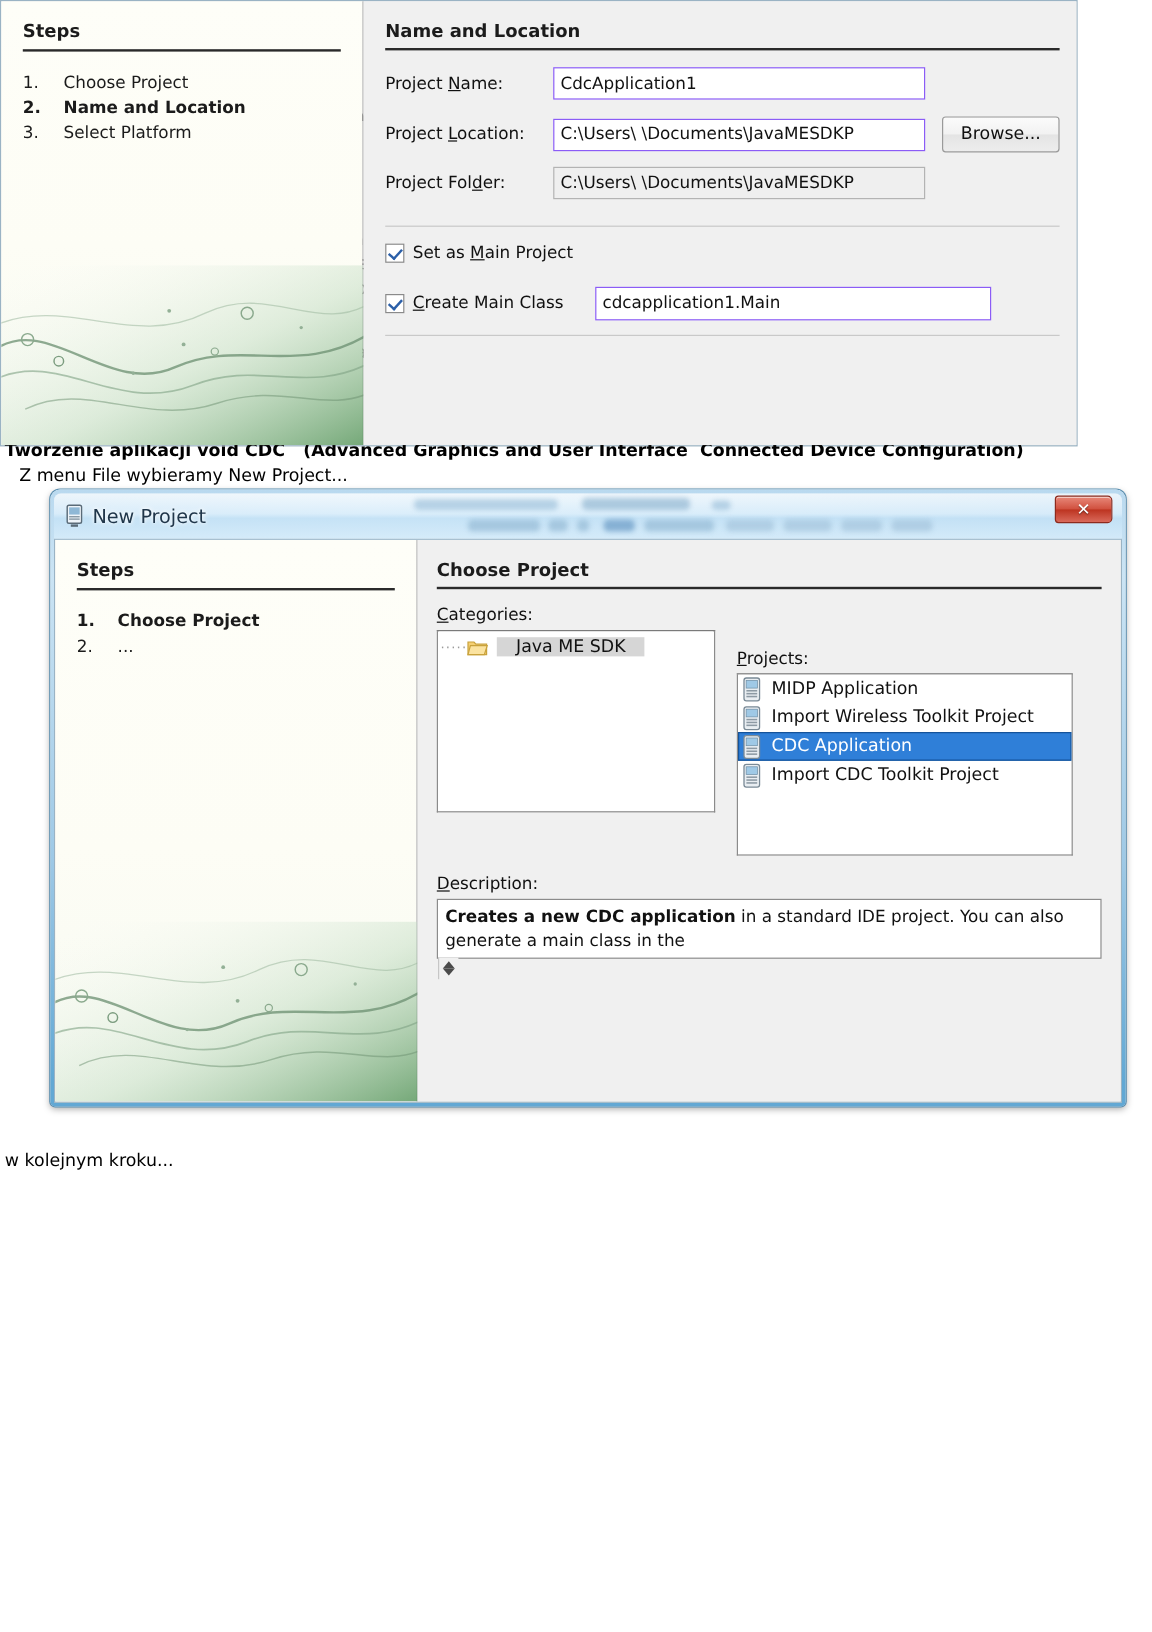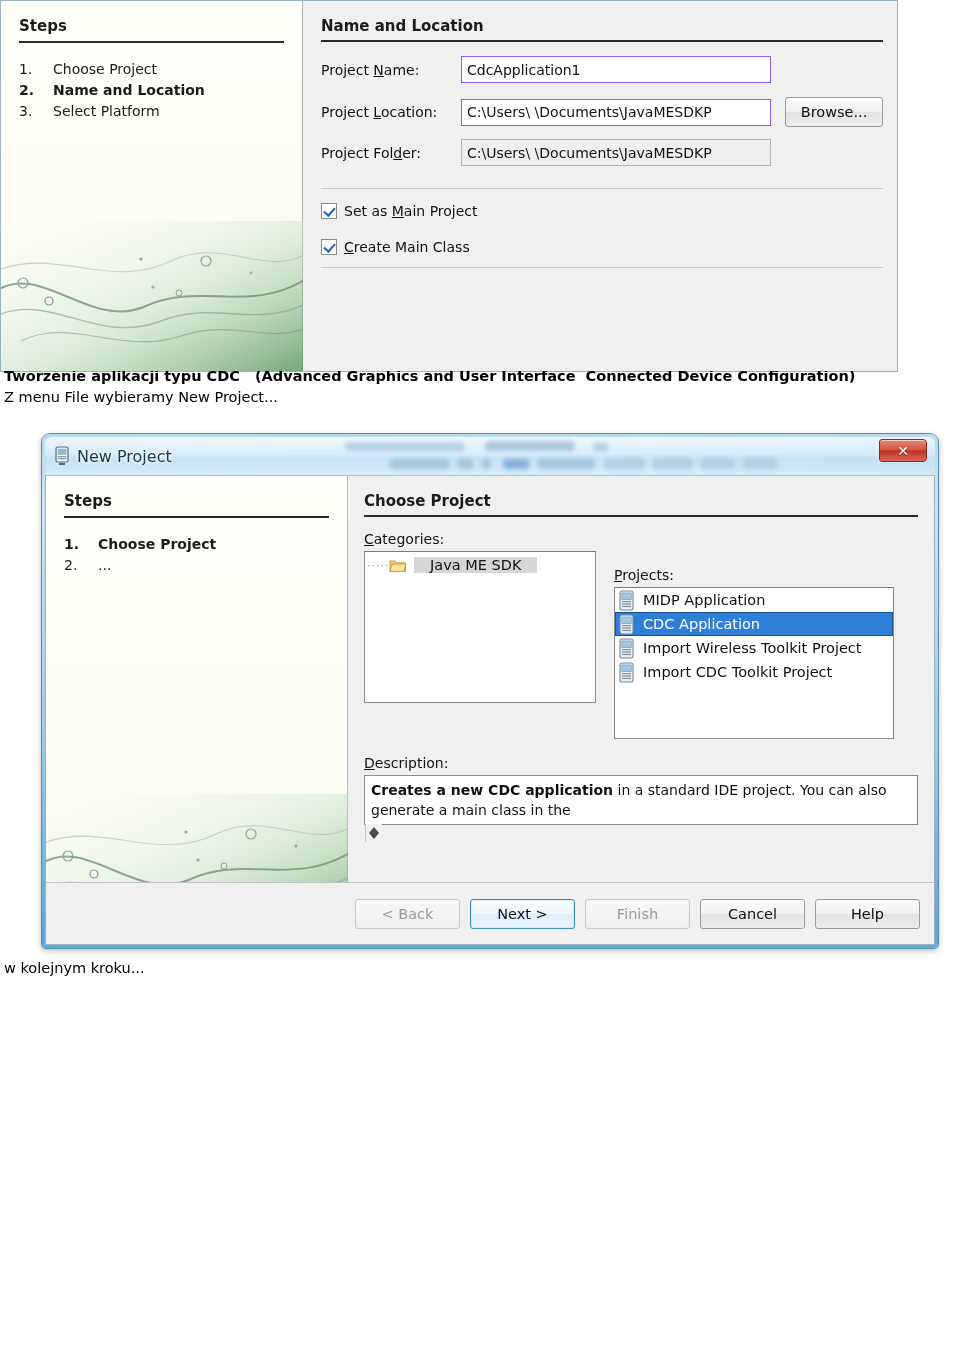--- a/index.html
+++ b/index.html
@@ -20,21 +20,21 @@
   .para-b { font-size:15px; font-weight:bold; }
 
   
   .dialog {
     position:absolute;
     background:#f0f0f0;
   }
 
   
   #dlg-choose {
-    left:42px; top:434px; width:896px; height:514px;
+    left:42px; top:408px; width:896px; height:514px;
     border-radius:8px 8px 4px 4px;
     padding:3px;
     background:
       linear-gradient(180deg,#b9d9ef 0%,#cbe4f4 14%,#9ec9e6 60%,#62a8d4 96%);
     box-shadow:0 0 0 1px #5b8fb0, 0 2px 6px rgba(0,0,0,.35);
   }
   #dlg-choose .titlebar {
     height:38px;
     border-radius:6px 6px 0 0;
     background:
@@ -178,22 +178,22 @@
 <div class="doc-text code-line" style="left:8px; top:65px;">  }</div>
 <div class="doc-text code-line" style="left:8px; top:89px;">  public void destroyApp(boolean unconditional) {</div>
 <div class="doc-text code-line" style="left:8px; top:107px;">  }</div>
 <div class="doc-text code-line" style="left:4px; top:124px;">}</div>
 
 <div class="doc-text para" style="left:4px; top:150px;">Uruchamiamy.</div>
 <div class="doc-text para-b" style="left:4px; top:190px;">Instalacja aplikacji w urządzeniu za pomocą interfejsu OTA (Over The Net)</div>
 <div class="doc-text para" style="left:4px; top:212px;">Wybieramy z menu Run-&gt; Run Main Project via OTA</div>
 <div class="doc-text para" style="left:4px; top:233px;">następnie w urządzeniu postępujemy zgodnie z wyświetlanymi instrukcjami.</div>
 <div class="doc-text para" style="left:4px; top:286px;">Przetestować uruchamianie napisanych aplikacji w różnych emulatorach.</div>
-<div class="doc-text para-b" style="left:4px; top:368px; font-size:14.5px;">Tworzenie aplikacji typu CDC   (Advanced Graphics and User Interface  Connected Device Configuration)</div>
-<div class="doc-text para" style="left:4px; top:389px;">Z menu File wybieramy New Project...</div>
+<div class="doc-text para-b" style="left:4px; top:368px; font-size:14.5px;">Tworzenie aplikacji void CDC   (Advanced Graphics and User Interface  Connected Device Configuration)</div>
+<div class="doc-text para" style="left:16px; top:389px;">Z menu File wybieramy New Project...</div>
 <div class="doc-text para" style="left:4px; top:960px;">w kolejnym kroku...</div>
 
 <div class="dialog" id="dlg-choose">
 
   <div class="titlebar">
 
     <div class="glass-smudge" style="left:300px; top:5px; width:120px; height:9px; background:#8fb7d4;"></div>
     <div class="glass-smudge" style="left:440px; top:4px; width:90px; height:10px; background:#7fa9c8;"></div>
     <div class="glass-smudge" style="left:548px; top:6px; width:16px; height:8px; background:#8fb7d4;"></div>
     <div class="glass-smudge" style="left:345px; top:22px; width:60px; height:10px; background:#88b0cd;"></div>
@@ -289,20 +289,32 @@
               <span class="dev-ico">
                 <svg width="15" height="21" viewBox="0 0 15 21">
                   <rect x="1" y="1" width="13" height="19" rx="2" fill="#e9eef2" stroke="#7a8a96" stroke-width="1.1"></rect>
                   <rect x="2.8" y="3" width="9.4" height="6.4" fill="#9fc9e6" stroke="#6f8fa6" stroke-width=".6"></rect>
                   <rect x="3" y="11" width="9" height="1.3" fill="#8d9aa4"></rect>
                   <rect x="3" y="13.4" width="9" height="1.3" fill="#8d9aa4"></rect>
                   <rect x="3" y="15.8" width="9" height="1.3" fill="#8d9aa4"></rect>
                 </svg>
               </span>
               <span>MIDP Application</span>
+            </div>
+            <div class="list-row">
+              <span class="dev-ico">
+                <svg width="15" height="21" viewBox="0 0 15 21">
+                  <rect x="1" y="1" width="13" height="19" rx="2" fill="#e9eef2" stroke="#7a8a96" stroke-width="1.1"></rect>
+                  <rect x="2.8" y="3" width="9.4" height="6.4" fill="#9fc9e6" stroke="#6f8fa6" stroke-width=".6"></rect>
+                  <rect x="3" y="11" width="9" height="1.3" fill="#8d9aa4"></rect>
+                  <rect x="3" y="13.4" width="9" height="1.3" fill="#8d9aa4"></rect>
+                  <rect x="3" y="15.8" width="9" height="1.3" fill="#8d9aa4"></rect>
+                </svg>
+              </span>
+              <span>Import Wireless Toolkit Project</span>
             </div>
             <div class="list-row sel-blue outlined">
               <span class="dev-ico">
                 <svg width="15" height="21" viewBox="0 0 15 21">
                   <rect x="1" y="1" width="13" height="19" rx="2" fill="#e9eef2" stroke="#7a8a96" stroke-width="1.1"></rect>
                   <rect x="2.8" y="3" width="9.4" height="6.4" fill="#9fc9e6" stroke="#6f8fa6" stroke-width=".6"></rect>
                   <rect x="3" y="11" width="9" height="1.3" fill="#8d9aa4"></rect>
                   <rect x="3" y="13.4" width="9" height="1.3" fill="#8d9aa4"></rect>
                   <rect x="3" y="15.8" width="9" height="1.3" fill="#8d9aa4"></rect>
                 </svg>
@@ -312,32 +324,20 @@
             <div class="list-row">
               <span class="dev-ico">
                 <svg width="15" height="21" viewBox="0 0 15 21">
                   <rect x="1" y="1" width="13" height="19" rx="2" fill="#e9eef2" stroke="#7a8a96" stroke-width="1.1"></rect>
                   <rect x="2.8" y="3" width="9.4" height="6.4" fill="#9fc9e6" stroke="#6f8fa6" stroke-width=".6"></rect>
                   <rect x="3" y="11" width="9" height="1.3" fill="#8d9aa4"></rect>
                   <rect x="3" y="13.4" width="9" height="1.3" fill="#8d9aa4"></rect>
                   <rect x="3" y="15.8" width="9" height="1.3" fill="#8d9aa4"></rect>
                 </svg>
               </span>
-              <span>Import Wireless Toolkit Project</span>
-            </div>
-            <div class="list-row">
-              <span class="dev-ico">
-                <svg width="15" height="21" viewBox="0 0 15 21">
-                  <rect x="1" y="1" width="13" height="19" rx="2" fill="#e9eef2" stroke="#7a8a96" stroke-width="1.1"></rect>
-                  <rect x="2.8" y="3" width="9.4" height="6.4" fill="#9fc9e6" stroke="#6f8fa6" stroke-width=".6"></rect>
-                  <rect x="3" y="11" width="9" height="1.3" fill="#8d9aa4"></rect>
-                  <rect x="3" y="13.4" width="9" height="1.3" fill="#8d9aa4"></rect>
-                  <rect x="3" y="15.8" width="9" height="1.3" fill="#8d9aa4"></rect>
-                </svg>
-              </span>
               <span>Import CDC Toolkit Project</span>
             </div>
           </div>
         </div>
       </div>
 
       <div style="margin-top:16px;">
         <div class="field-label">
           <span class="ul">D</span><span>escription:</span>
         </div>
@@ -346,27 +346,20 @@
             <b>Creates a new CDC application</b><span> in a standard IDE project. You can also generate a main class in the</span>
           </div>
           <div class="desc-scroll">
             <div class="arw up"></div>
             <div class="arw dn"></div>
           </div>
         </div>
       </div>
     </div>
 
-    <div class="btnbar">
-      <div class="btn disabled">&lt; Back</div>
-      <div class="btn default">Next &gt;</div>
-      <div class="btn disabled">Finish</div>
-      <div class="btn">Cancel</div>
-      <div class="btn">Help</div>
-    </div>
   </div>
 </div>
 
 <div id="dlg-name">
 
   <div class="steps-pane">
     <div class="steps-title">Steps</div>
     <div class="steps-rule"></div>
     <div class="step-row">
       <span class="step-num">1.</span>
@@ -428,17 +421,18 @@
     <div class="hr-sep" style="margin-top:22px;"></div>
 
     <div class="chk-row" style="margin-top:14px;">
       <span class="chk"></span>
       <span class="chk-label">Set as <span class="ul">M</span>ain Project</span>
     </div>
 
     <div class="chk-row" style="margin-top:20px;">
       <span class="chk"></span>
       <span class="chk-label" style="width:152px;"><span class="ul">C</span>reate Main Class</span>
+      <div class="txtinput" style="width:330px; height:28px;">cdcapplication1.Main</div>
     </div>
 
     <div class="hr-sep" style="margin-top:10px;"></div>
   </div>
 </div>
 
 </body></html>

